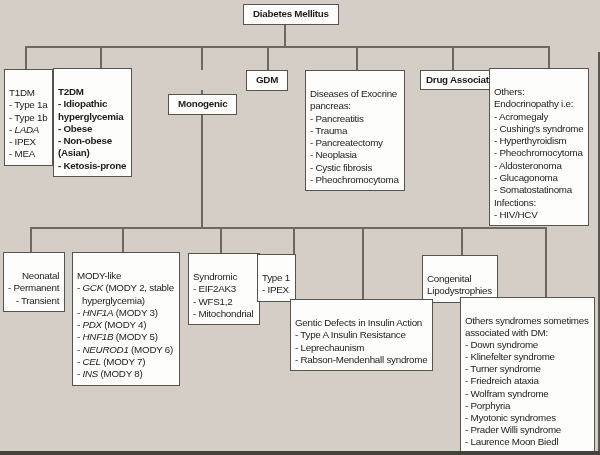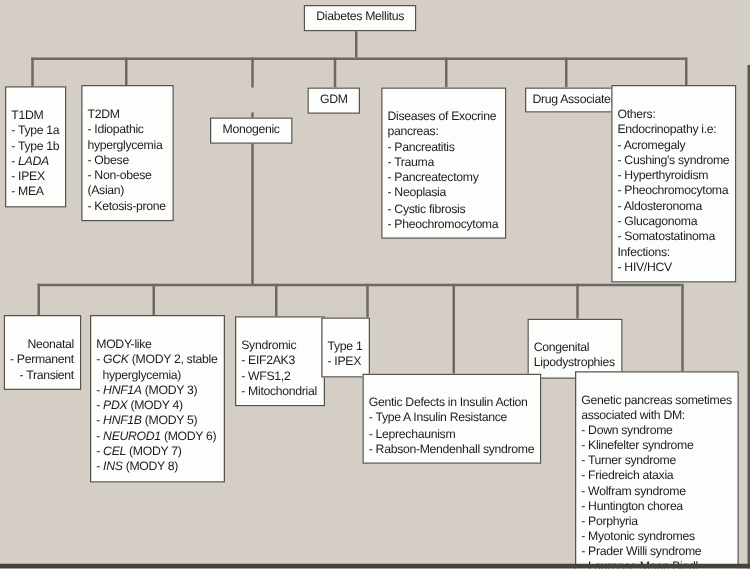--- a/index.html
+++ b/index.html
@@ -10,21 +10,21 @@
   #canvas{
     position:relative;width:600px;height:455px;background:var(--bg);
     overflow:hidden;color:var(--text);
   }
   .box{
     position:absolute;background:var(--fill);border:1.5px solid var(--border);
     padding:17px 5px 4px 4px;font-size:9.8px;line-height:12.3px;
     letter-spacing:-0.25px;white-space:nowrap;
   }
   .box.tight{line-height:12.1px;}
-  .box.ctr{padding:3px 9px 4px 9px;}
+  .box.ctr{padding:3px 9px 4px 9px;font-weight:bold;}
   .ln{white-space:pre;}
   .it{font-style:italic;}
   .vl{position:absolute;width:1.5px;background:var(--line);}
   .hl{position:absolute;height:1.5px;background:var(--line);}
   .edge-bottom{position:absolute;left:0;top:451px;width:600px;height:4px;background:#45423d;}
   .edge-right{position:absolute;left:597.5px;top:52px;width:2.5px;height:403px;background:#5b5750;}
 </style>
 </head>
 <body>
 
@@ -55,21 +55,21 @@
   </div>
 
   <div class="box" style="left:4px;top:69px;">
       <div class="ln">T1DM</div>
       <div class="ln">- Type 1a</div>
       <div class="ln">- Type 1b</div>
       <div class="ln"><span>- </span><span class="it">LADA</span></div>
       <div class="ln">- IPEX</div>
       <div class="ln">- MEA</div>
     </div>
-  <div class="box" style="left:65px;top:68px;">
+  <div class="box" style="left:53px;top:68px;font-weight:bold;">
       <div class="ln">T2DM</div>
       <div class="ln">- Idiopathic</div>
       <div class="ln">hyperglycemia</div>
       <div class="ln">- Obese</div>
       <div class="ln">- Non-obese</div>
       <div class="ln">(Asian)</div>
       <div class="ln">- Ketosis-prone</div>
     </div>
   <div class="box ctr" style="left:168px;top:70px;margin-top:24px;">
       <div class="ln">Monogenic</div>
@@ -134,28 +134,27 @@
       <div class="ln">Congenital</div>
       <div class="ln">Lipodystrophies</div>
     </div>
   <div class="box" style="left:290px;top:299px;">
       <div class="ln">Gentic Defects in Insulin Action</div>
       <div class="ln">- Type A Insulin Resistance</div>
       <div class="ln">- Leprechaunism</div>
       <div class="ln">- Rabson-Mendenhall syndrome</div>
     </div>
   <div class="box tight" style="left:460px;top:297px;">
-      <div class="ln">Genetic pancreas sometimes</div>
+      <div class="ln">Others syndromes sometimes</div>
       <div class="ln">associated with DM:</div>
       <div class="ln">- Down syndrome</div>
       <div class="ln">- Klinefelter syndrome</div>
       <div class="ln">- Turner syndrome</div>
       <div class="ln">- Friedreich ataxia</div>
       <div class="ln">- Wolfram syndrome</div>
-      <div class="ln">- Huntington chorea</div>
       <div class="ln">- Porphyria</div>
       <div class="ln">- Myotonic syndromes</div>
       <div class="ln">- Prader Willi syndrome</div>
       <div class="ln">- Laurence Moon Biedl</div>
     </div>
 
   <div class="edge-right"></div>
   <div class="edge-bottom"></div>
 </div>
 

